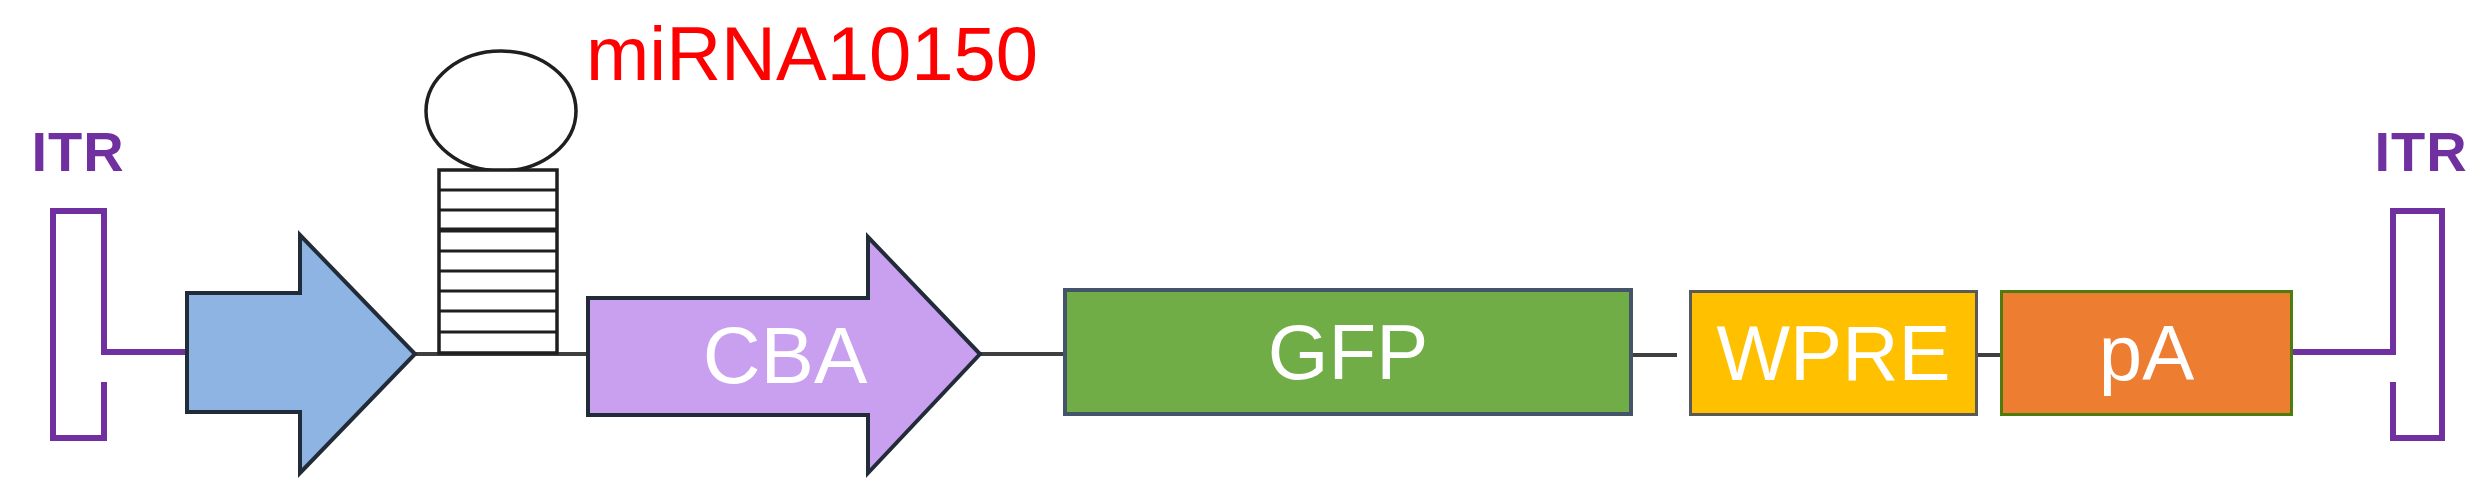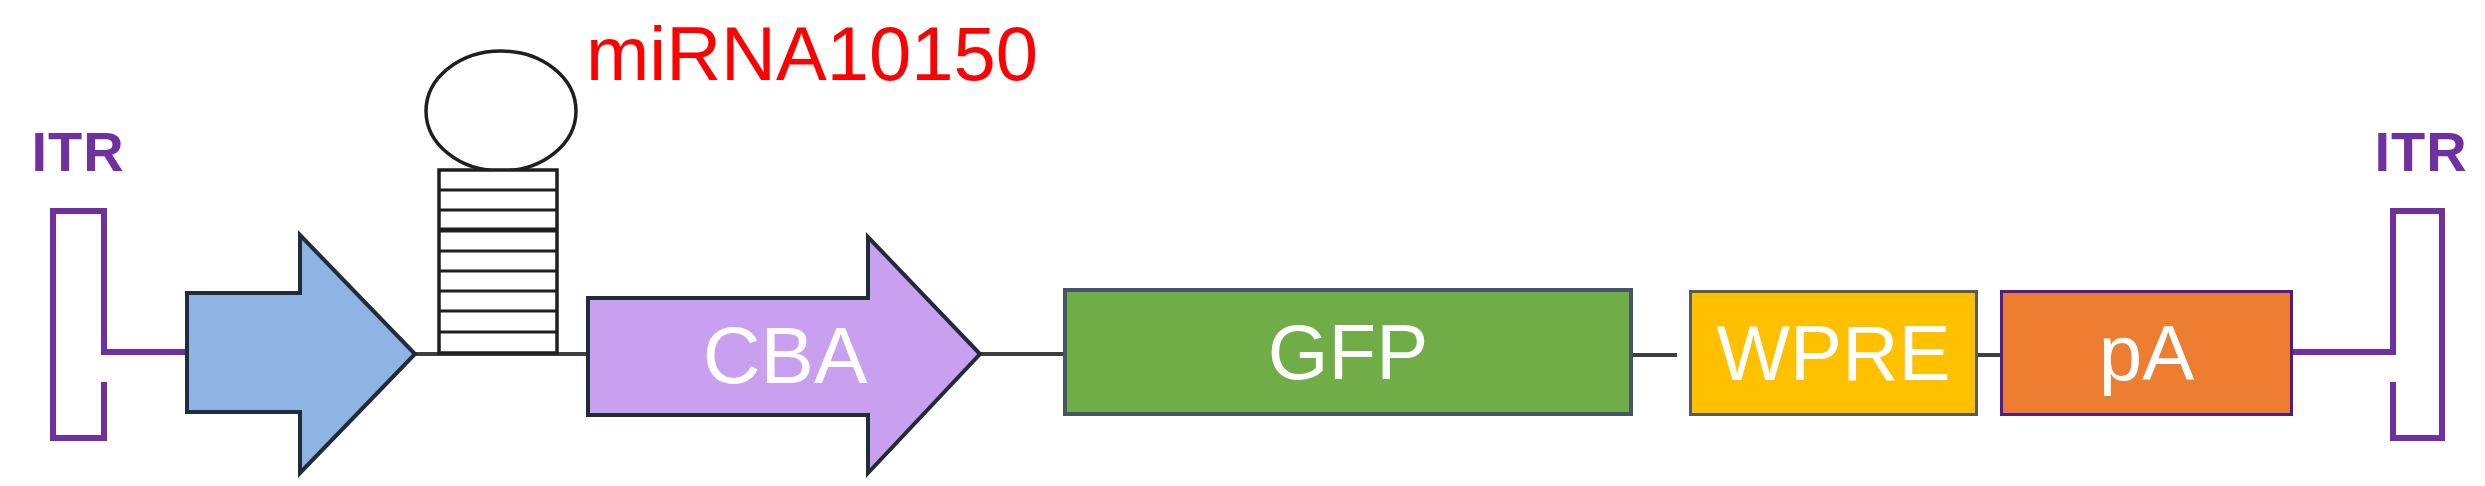--- a/index.html
+++ b/index.html
@@ -43,21 +43,21 @@
     position: absolute;
     display: flex;
     align-items: center;
     justify-content: center;
     box-sizing: border-box;
     color: #ffffff;
     font-size: 78px;
   }
   #gfp-box  { left: 1063px; top: 288px; width: 570px; height: 128px; background: #70AD47; border: 4px solid #44546A; }
   #wpre-box { left: 1677px; top: 290px; width: 289px; height: 126px; background: #FFC000; border: 3px solid #595959; margin-left: 12px; }
-  #pa-box   { left: 2000px; top: 290px; width: 293px; height: 126px; background: #ED7D31; border: 3px solid #4c1d95; }
+  #pa-box   { left: 2000px; top: 290px; width: 293px; height: 126px; background: #ED7D31; border: 3px solid #4d7c0f; }
   #u6-label  { left: 196px; top: 296px; width: 172px; height: 114px; font-size: 82px; }
   #cba-label { left: 668px; top: 300px; width: 234px; height: 112px; font-size: 80px; }
   #itr-left-label  { left: 16px;   top: 124px; width: 124px; }
   #itr-right-label { left: 2359px; top: 124px; width: 124px; }
   #mirna-label { left: 586px; top: 16px; text-align: right; }
 </style>
 </head>
 <body>
 
 <div id="canvas">

